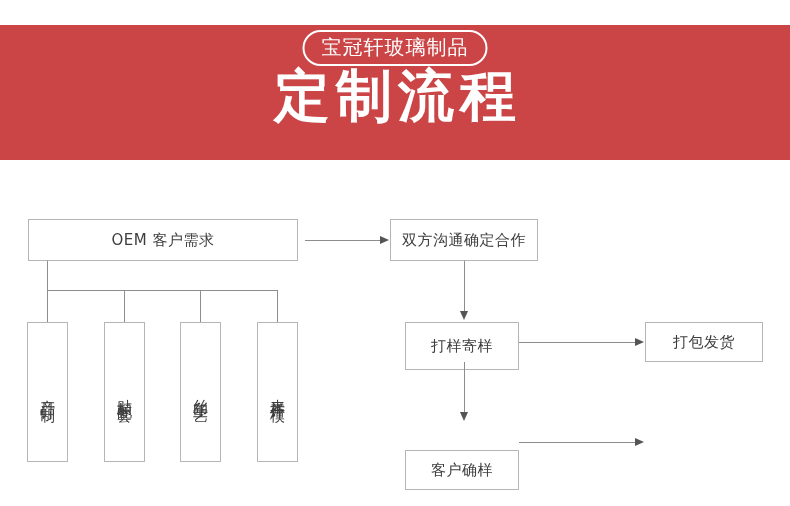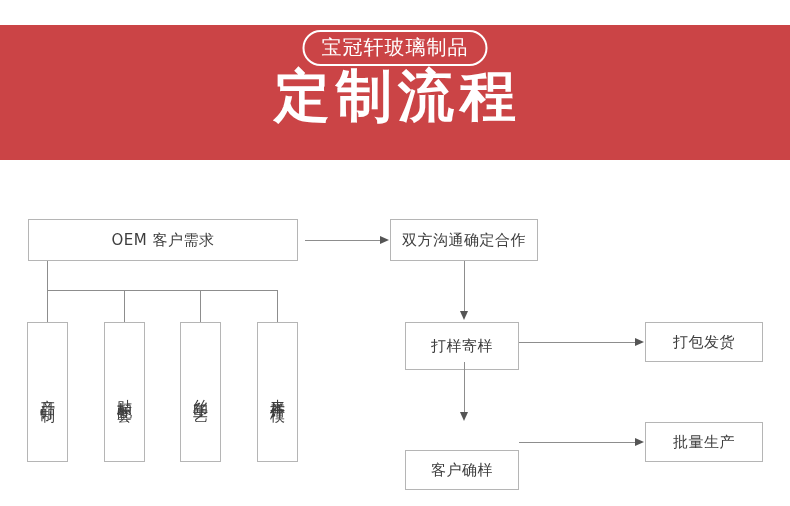--- a/index.html
+++ b/index.html
@@ -164,21 +164,20 @@
   <div class="box" style="left:645px; top:162px; width:118px; height:40px;">打包发货</div>
 
   <div class="vline" style="left:464px; top:202px; height:50px;"></div>
   <div class="arrow-d" style="left:459.5px; top:252px;"></div>
 
   <div class="box" style="left:405px; top:262px; width:114px; height:40px;margin-top:28px;">客户确样</div>
 
   <div class="hline" style="left:519px; top:282px; width:116px;"></div>
   <div class="arrow-r" style="left:635px; top:277.5px;"></div>
 
-  <div class="box" style="left:645px; top:262px; width:118px; height:40px;">批量生产</div>
 
   <div class="vline" style="left:47px; top:101px; height:29px;"></div>
   <div class="hline" style="left:47px; top:130px; width:230px;"></div>
   <div class="vline" style="left:47px; top:130px; height:32px;"></div>
   <div class="vline" style="left:124px; top:130px; height:32px;"></div>
   <div class="vline" style="left:200px; top:130px; height:32px;"></div>
   <div class="vline" style="left:277px; top:130px; height:32px;"></div>
 
   <div class="box vert" style="left:27px; top:162px; width:41px; height:140px;">产品订制</div>
   <div class="box vert" style="left:104px; top:162px; width:41px; height:140px;">贴标配套</div>

